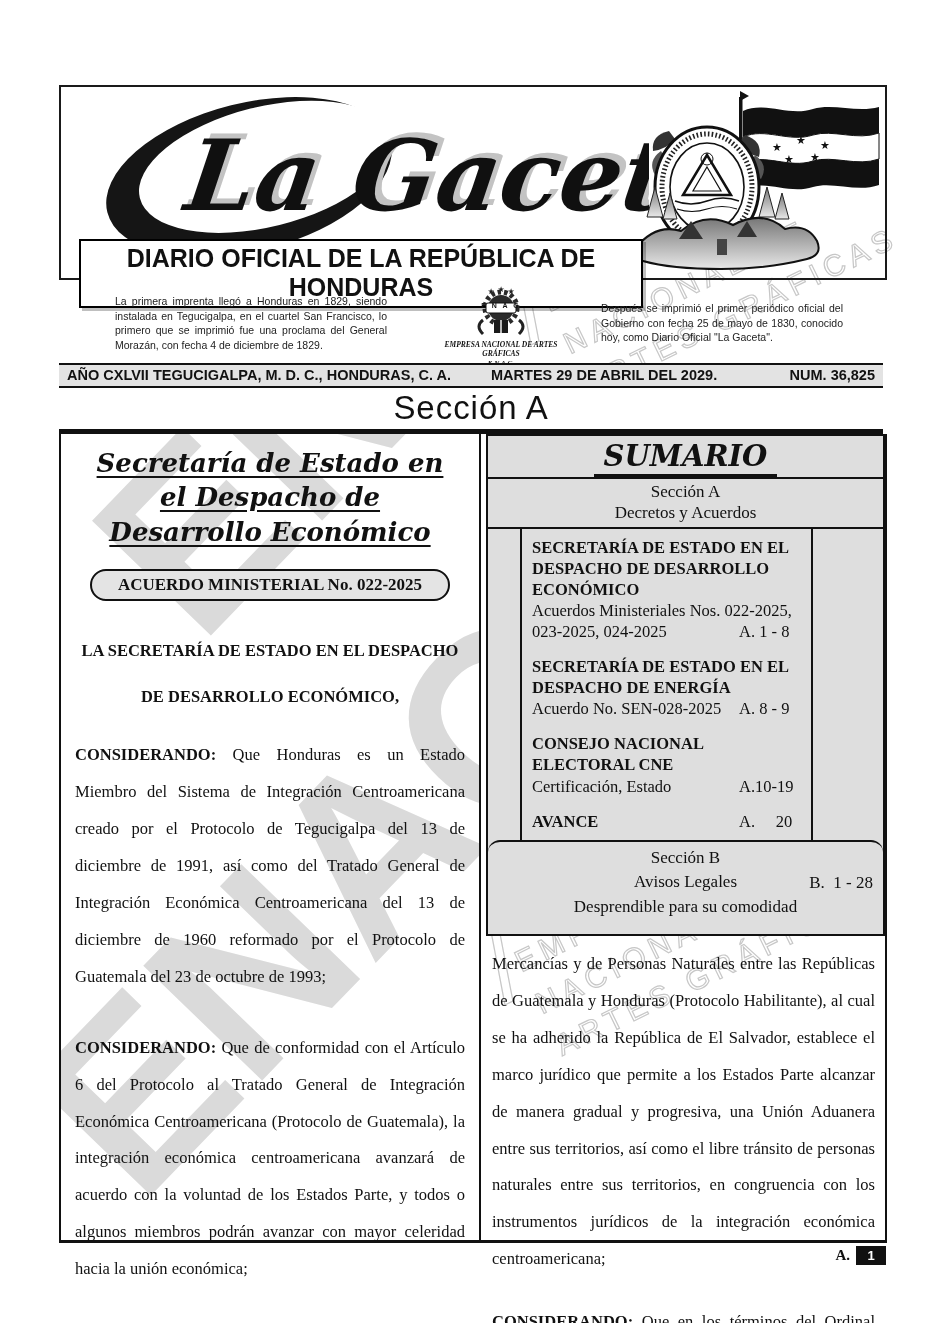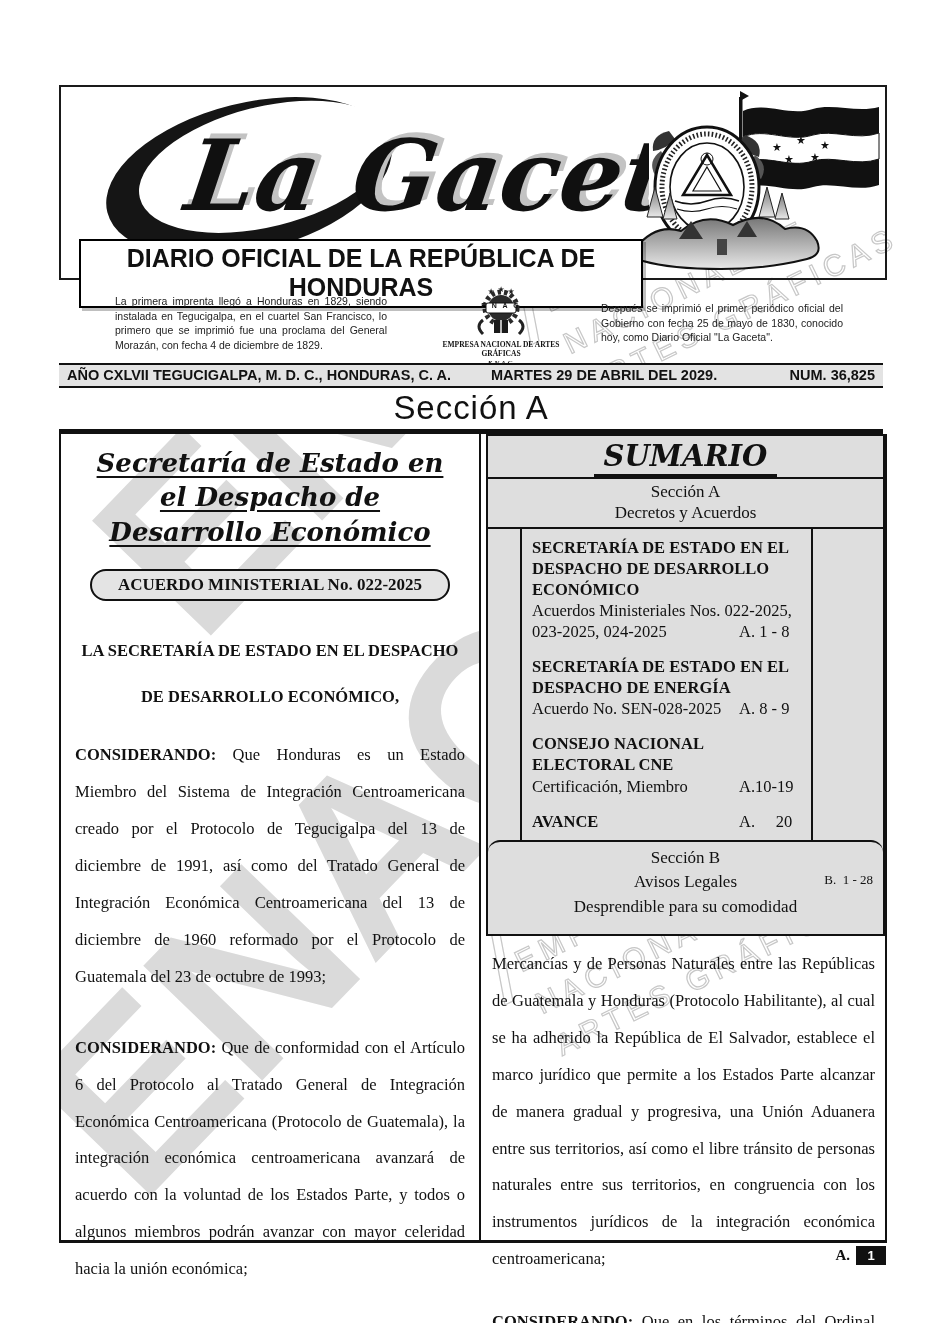--- a/index.html
+++ b/index.html
@@ -27,21 +27,21 @@
   .arms-svg{position:absolute;left:556px;top:2px;}
   .tagline-box{position:absolute;left:18px;top:152px;width:560px;border:2px solid #000;background:#fff;
           box-shadow:3px 3px 0 rgba(0,0,0,.25);text-align:center;padding:3px 0 4px;}
   .tagline-box span{font-family:"Liberation Sans",sans-serif;font-weight:bold;font-size:25px;letter-spacing:0;}
   
   .note{position:absolute;font-family:"Liberation Sans",sans-serif;font-size:10.5px;line-height:1.4;
         color:#222;text-align:justify;}
   #noteL{left:115px;top:294px;width:272px;}
   #noteR{left:601px;top:301px;width:242px;}
   .enag-emblem{position:absolute;left:428px;top:286px;width:146px;text-align:center;}
-  .enag-caption{font-family:"Liberation Serif",serif;font-weight:bold;font-size:7.5px;margin-top:-2px;}
+  .enag-caption{font-family:"Liberation Serif",serif;font-weight:bold;font-style:italic;font-size:7.5px;margin-top:-2px;}
   .enag-abbr{font-family:"Liberation Serif",serif;font-weight:bold;font-style:italic;font-size:7px;margin-top:1px;}
   
   .dateline{position:absolute;left:59px;top:363px;width:824px;height:21px;background:#e3e3e3;
         border-top:2px solid #111;border-bottom:2px solid #111;
         font-family:"Liberation Sans",sans-serif;font-weight:bold;font-size:14.5px;}
   .dateline span{position:absolute;top:2px;white-space:nowrap;}
   .dl-left{left:8px;} .dl-center{left:432px;} .dl-right{right:8px;}
   
   .section-banner{position:absolute;left:59px;top:388px;width:824px;height:41px;background:#fff;
         border-bottom:5px solid #111;text-align:center;}
@@ -72,21 +72,21 @@
   .sum-sec{border-bottom:2px solid #111;text-align:center;font-size:17px;line-height:1.25;padding:2px 0 3px;}
   .sum-entries{position:relative;padding:8px 78px 4px 44px;min-height:288px;box-sizing:border-box;}
   .sum-entries .vline-l{position:absolute;left:32px;top:0;bottom:0;width:2px;background:#111;}
   .sum-entries .vline-r{position:absolute;right:70px;top:0;bottom:0;width:2px;background:#111;}
   .entry{display:flex;margin-bottom:14px;}
   .e-main{flex:1;font-size:16.5px;line-height:1.28;}
   .e-head{font-weight:bold;}
   .e-pages{position:absolute;right:2px;width:64px;font-size:16.5px;white-space:pre;}
   .sum-secb{border-top:2px solid #111;text-align:center;font-size:17px;line-height:1.45;
         padding:4px 0 14px;position:relative;border-radius:12px;}
-  .sum-secb .sb-pages{position:absolute;right:10px;top:29px;font-size:13px;white-space:pre;}
+  .sum-secb .sb-pages{position:absolute;right:10px;top:29px;font-size:17px;white-space:pre;}
   
   .col-right .para{margin:10px 10px 0 6px;}
   #rp2{margin-top:26px;}
   
   .footer{position:absolute;right:59px;top:1246px;display:flex;align-items:center;}
   .footer .pg-prefix{font-weight:bold;font-size:15px;margin-right:6px;}
   .footer .pg-box{width:30px;height:19px;background:#111;color:#fff;font-family:"Liberation Sans",sans-serif;
         font-weight:bold;font-size:13px;display:flex;align-items:center;justify-content:center;}
 </style>
 </head>
@@ -236,21 +236,21 @@
             <div class="entry" style="position:relative;">
               <div class="e-main">
                 <div class="e-head">SECRETARÍA DE ESTADO EN EL DESPACHO DE ENERGÍA</div>
                 <div>Acuerdo No. SEN-028-2025</div>
               </div>
               <div class="e-pages" style="bottom:0;">A. 8 - 9</div>
             </div>
             <div class="entry" style="position:relative;">
               <div class="e-main">
                 <div class="e-head">CONSEJO NACIONAL ELECTORAL CNE</div>
-                <div>Certificación, Miembro</div>
+                <div>Certificación, Estado</div>
               </div>
               <div class="e-pages" style="bottom:0;">A.10-19</div>
             </div>
             <div class="entry" style="position:relative;margin-bottom:4px;">
               <div class="e-main">
                 <div class="e-head">AVANCE</div>
               </div>
               <div class="e-pages" style="bottom:0;">A.     20</div>
             </div>
           </div>

